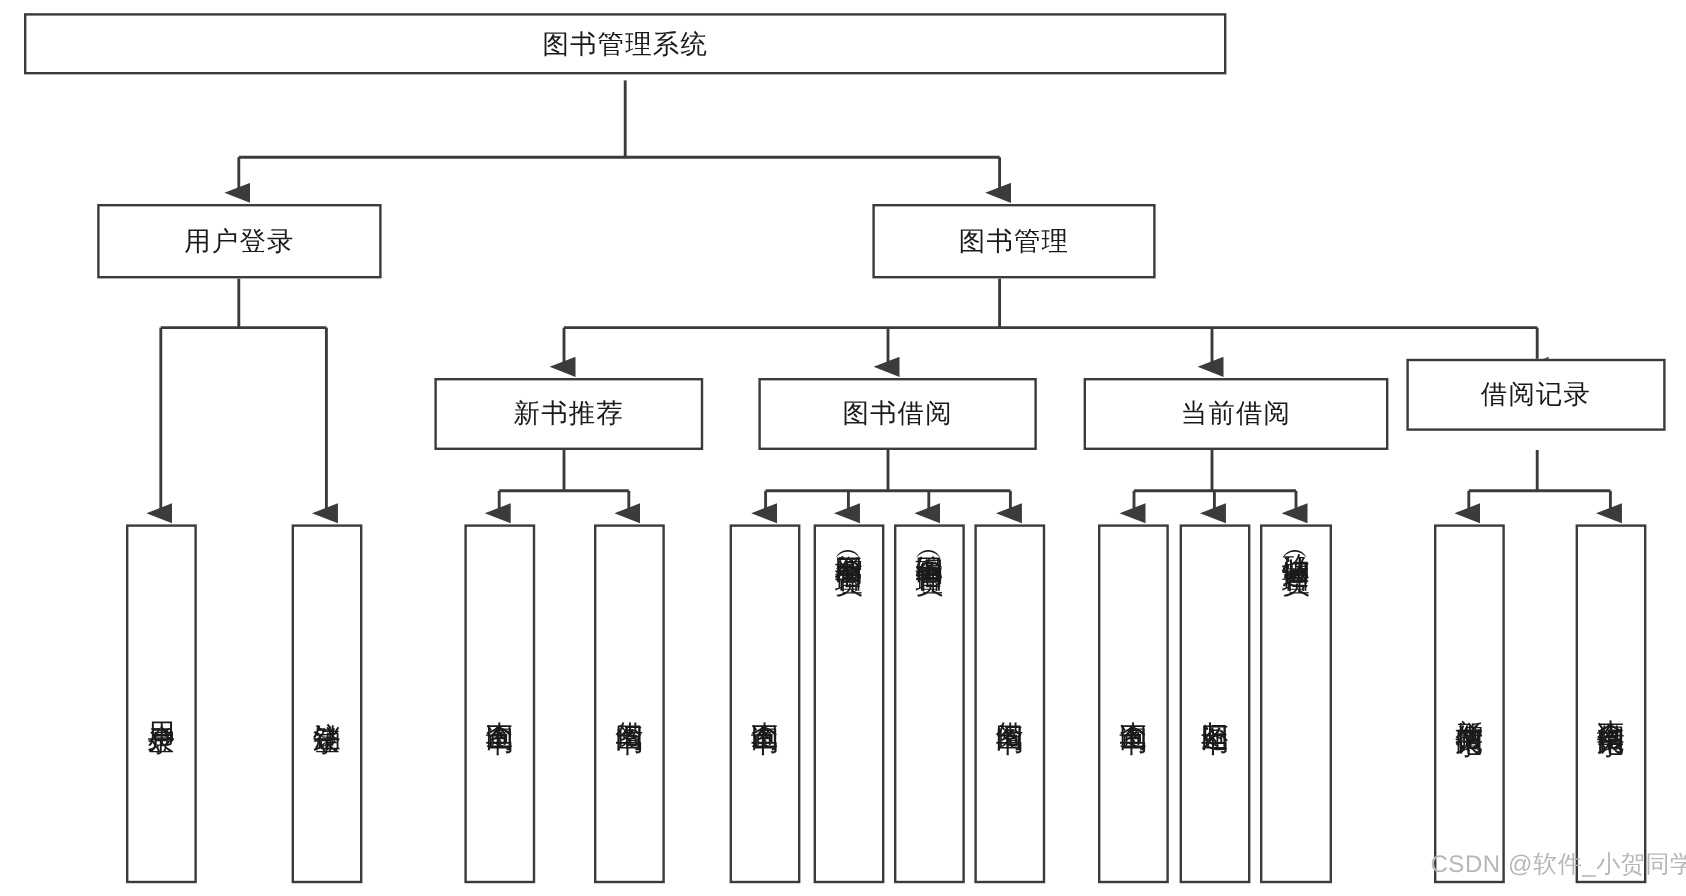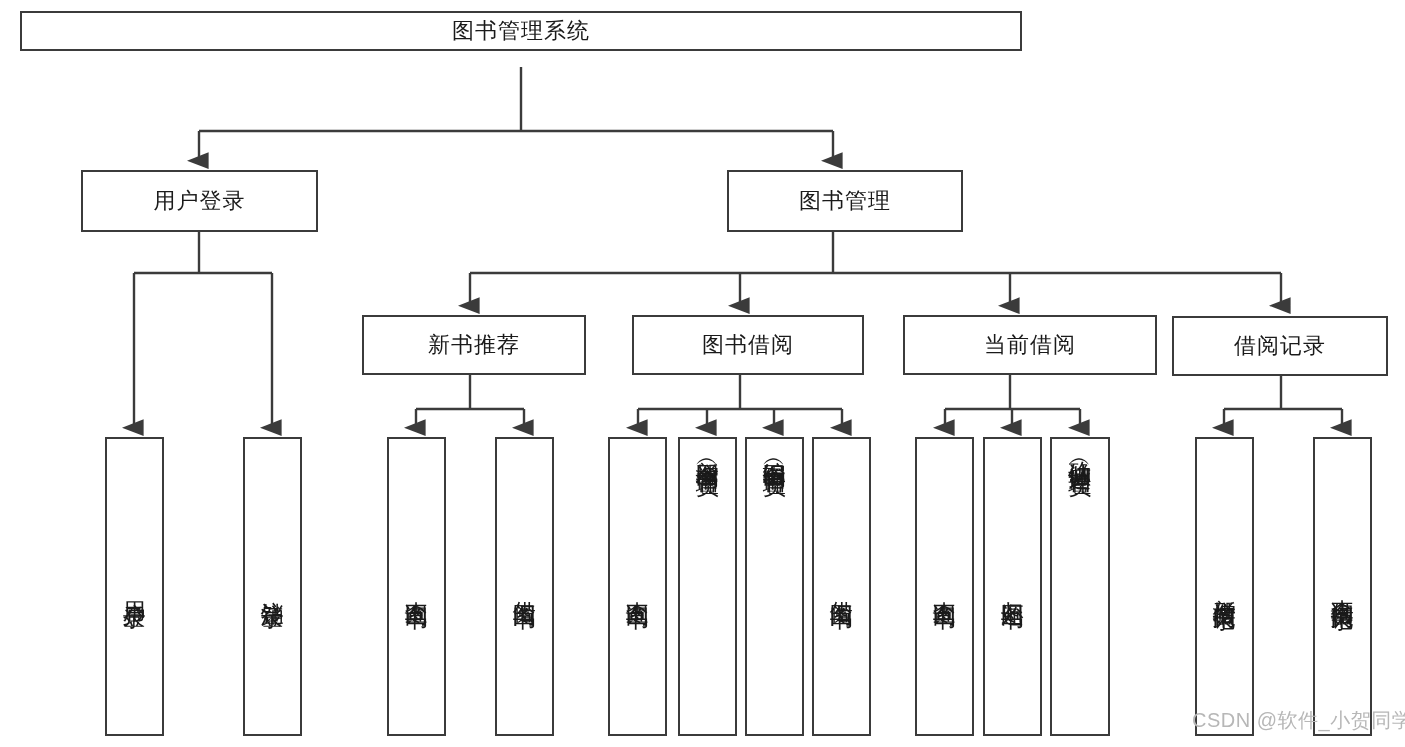--- a/index.html
+++ b/index.html
@@ -108,41 +108,41 @@
       <path d="M1012,409 L1012,427" marker-end="url(#arrow)"></path>
       <path d="M1080,409 L1080,427" marker-end="url(#arrow)"></path>
 
       <path d="M1281,375 L1281,409"></path>
       <path d="M1224,409 L1342,409"></path>
       <path d="M1224,409 L1224,427" marker-end="url(#arrow)"></path>
       <path d="M1342,409 L1342,427" marker-end="url(#arrow)"></path>
     </g>
   </svg>
 
-  <div class="node" style="left:20px;top:11px;width:1002px;height:40px;">
+  <div class="node" style="left:20px;top:11px;width:1002px;height:51px;">
     <span class="lbl">图书管理系统</span>
   </div>
 
   <div class="node" style="left:81px;top:170px;width:237px;height:62px;">
     <span class="lbl">用户登录</span>
   </div>
   <div class="node" style="left:711px;top:170px;width:236px;height:62px;margin-left:16px;">
     <span class="lbl">图书管理</span>
   </div>
 
   <div class="node" style="left:362px;top:315px;width:224px;height:60px;">
     <span class="lbl">新书推荐</span>
   </div>
   <div class="node" style="left:632px;top:315px;width:232px;height:60px;">
     <span class="lbl">图书借阅</span>
   </div>
   <div class="node" style="left:903px;top:315px;width:254px;height:60px;">
     <span class="lbl">当前借阅</span>
   </div>
-  <div class="node" style="left:1172px;top:316px;width:216px;height:60px;">
+  <div class="node" style="left:1172px;top:299px;width:216px;height:60px;">
     <span class="lbl">借阅记录</span>
   </div>
 
   <div class="leaf" style="left:105px;top:437px;width:59px;height:299px;">
     <span class="vlbl">用户登录</span>
   </div>
   <div class="leaf" style="left:243px;top:437px;width:59px;height:299px;">
     <span class="vlbl">注销登录</span>
   </div>
 

